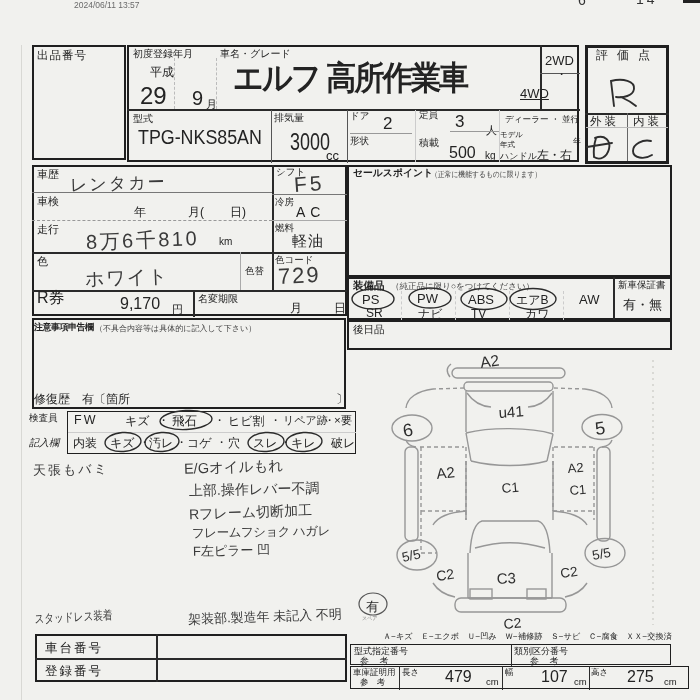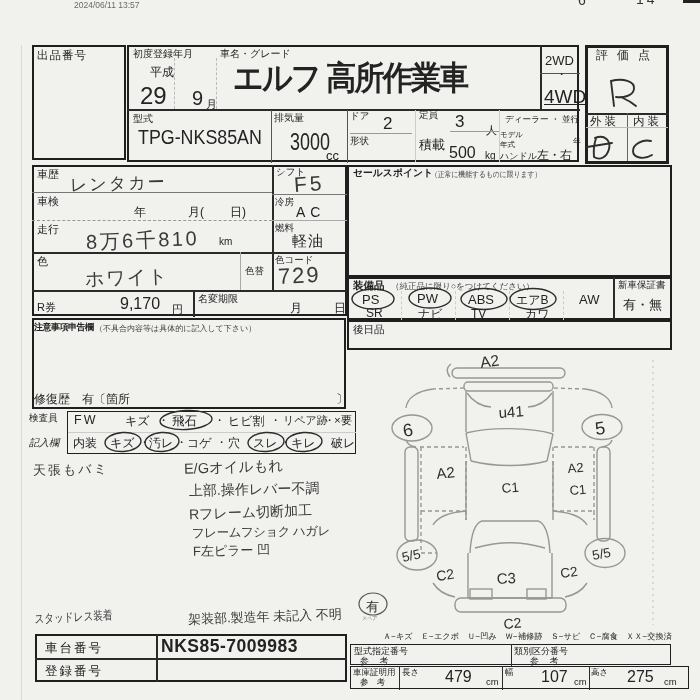--- a/index.html
+++ b/index.html
@@ -36,34 +36,34 @@
   <div class="lbl" style="left:220px;top:47px;font-size:10px;">車名・グレード</div>
   <div class="lbl" style="left:134px;top:64px;font-size:12px;margin-left:16px;">平成</div>
   <div class="lbl" style="left:140px;top:82px;font-size:24px;">29</div>
   <div class="lbl" style="left:192px;top:87px;font-size:20px;">9</div>
   <div class="lbl" style="left:206px;top:97px;font-size:11px;">月</div>
   <div class="abs" style="left:174px;top:58px;height:51px;border-left:1px dashed #bbb;"></div>
   <div class="abs" style="left:216px;top:58px;height:51px;border-left:1px dashed #bbb;"></div>
   <div class="lbl" style="left:233px;top:56px;font-size:33px;font-weight:bold;letter-spacing:-2px;transform:scaleX(0.91);transform-origin:left top;">エルフ 高所作業車</div>
   <div class="lbl" style="left:545px;top:53px;font-size:13px;">2WD</div>
   <div class="lbl" style="left:556px;top:67px;font-size:11px;">・</div>
-  <div class="lbl" style="left:544px;top:86px;font-size:19px;text-decoration:underline;">4WD</div>
+  <div class="lbl" style="left:520px;top:86px;font-size:13px;text-decoration:underline;">4WD</div>
 
   <div class="lbl" style="left:133px;top:112px;font-size:10px;">型式</div>
   <div class="lbl" style="left:138px;top:125px;font-size:20.5px;transform:scaleX(0.87);transform-origin:left top;">TPG-NKS85AN</div>
   <div class="lbl" style="left:274px;top:111px;font-size:10px;">排気量</div>
   <div class="lbl" style="left:290px;top:129px;font-size:23px;transform:scaleX(0.78);transform-origin:left top;">3000</div>
   <div class="lbl" style="left:326px;top:148px;font-size:13px;">cc</div>
   <div class="lbl" style="left:350px;top:110px;font-size:9.5px;">ドア</div>
   <div class="lbl" style="left:383px;top:114px;font-size:17px;">2</div>
   <div class="lbl" style="left:419px;top:109px;font-size:9.5px;">定員</div>
   <div class="lbl" style="left:455px;top:112px;font-size:17px;">3</div>
   <div class="lbl" style="left:486px;top:123px;font-size:11px;">人</div>
   <div class="lbl" style="left:350px;top:135px;font-size:9.5px;">形状</div>
-  <div class="lbl" style="left:419px;top:136px;font-size:13px;">積載</div>
+  <div class="lbl" style="left:419px;top:136px;font-size:10px;">積載</div>
   <div class="lbl" style="left:449px;top:144px;font-size:16px;">500</div>
   <div class="lbl" style="left:485px;top:150px;font-size:10px;">kg</div>
   <div class="lbl" style="left:505px;top:114px;font-size:8.6px;">ディーラー ・ 並行</div>
   <div class="lbl" style="left:500px;top:130px;font-size:7.5px;">モデル<br>年式</div>
   <div class="lbl" style="left:573px;top:136px;font-size:8px;">年</div>
   <div class="lbl" style="left:500px;top:150px;font-size:9px;">ハンドル</div>
   <div class="lbl" style="left:537px;top:147px;font-size:12px;letter-spacing:-0.5px;">左・右</div>
   <div class="hl" style="left:350px;top:133px;width:62px;background:#999;"></div>
   <div class="hl" style="left:450px;top:131px;width:49px;background:#999;"></div>
   <div class="abs" style="left:415px;top:110px;height:52px;border-left:1px solid #ccc;"></div>
@@ -101,21 +101,21 @@
   <div class="lbl" style="left:37px;top:194px;font-size:11px;">車検</div>
   <div class="lbl" style="left:134px;top:204px;font-size:12px;">年</div>
   <div class="lbl" style="left:188px;top:204px;font-size:12px;">月(</div>
   <div class="lbl" style="left:230px;top:204px;font-size:12px;">日)</div>
   <div class="lbl" style="left:37px;top:222px;font-size:11px;">走行</div>
   <div class="hw" style="left:86px;top:227px;font-size:20px;letter-spacing:2.5px;transform:rotate(-2deg);">8万6千810</div>
   <div class="lbl" style="left:219px;top:236px;font-size:10px;">km</div>
   <div class="lbl" style="left:37px;top:254px;font-size:11px;">色</div>
   <div class="hw" style="left:85px;top:265px;font-size:19px;letter-spacing:1.5px;transform:rotate(-2deg);">ホワイト</div>
   <div class="lbl" style="left:245px;top:265px;font-size:9.5px;">色替</div>
-  <div class="lbl" style="left:37px;top:300px;font-size:11px;">R券</div>
+  <div class="lbl" style="left:37px;top:288px;font-size:16px;">R券</div>
   <div class="lbl" style="left:120px;top:295px;font-size:16px;">9,170</div>
   <div class="lbl" style="left:172px;top:302px;font-size:11px;">円</div>
   <div class="lbl" style="left:198px;top:292px;font-size:10px;">名変期限</div>
   <div class="lbl" style="left:290px;top:300px;font-size:12px;">月</div>
   <div class="lbl" style="left:334px;top:300px;font-size:12px;">日</div>
 
   <div class="lbl" style="left:276px;top:166px;font-size:9.5px;">シフト</div>
   <div class="hw" style="left:294px;top:172px;font-size:21px;letter-spacing:3px;transform:rotate(-4deg);">F5</div>
   <div class="lbl" style="left:275px;top:196px;font-size:9.5px;">冷房</div>
   <div class="lbl" style="left:296px;top:204px;font-size:14px;letter-spacing:5px;">AC</div>
@@ -282,21 +282,20 @@
     </g>
     <ellipse cx="33" cy="254" rx="14" ry="11" stroke="#555" stroke-width="1.2"></ellipse>
   </svg>
 
   <div class="lbl" style="left:383px;top:631px;font-size:8.2px;">Ａ−キズ　Ｅ−エクボ　Ｕ−凹み　Ｗ−補修跡　Ｓ−サビ　Ｃ−腐食　ＸＸ−交換済</div>
 
   <div class="bx" style="left:35px;top:634px;width:308px;height:44px;"></div>
   <div class="hl" style="left:35px;top:658px;width:312px;height:1.5px;"></div>
   <div class="vl" style="left:156px;top:634px;height:48px;width:1.5px;"></div>
   <div class="lbl" style="left:45px;top:640px;font-size:12.5px;letter-spacing:2px;">車台番号</div>
-  <div class="lbl" style="left:161px;top:636px;font-size:17.5px;font-weight:bold;letter-spacing:0.5px;">NKS85-7009983</div>
   <div class="lbl" style="left:45px;top:663px;font-size:12.5px;letter-spacing:2px;">登録番号</div>
 
   <div class="bx" style="left:350px;top:644px;width:319px;height:19px;border-width:1.5px;"></div>
   <div class="vl" style="left:511px;top:644px;height:22px;"></div>
   <div class="lbl" style="left:354px;top:645px;font-size:9px;">型式指定番号</div>
   <div class="lbl" style="left:360px;top:655px;font-size:9px;letter-spacing:4px;">参 考</div>
   <div class="lbl" style="left:514px;top:645px;font-size:9px;">類別区分番号</div>
   <div class="lbl" style="left:530px;top:655px;font-size:9px;letter-spacing:4px;">参 考</div>
 
   <div class="bx" style="left:350px;top:666px;width:337px;height:21px;border-width:1.5px;"></div>

